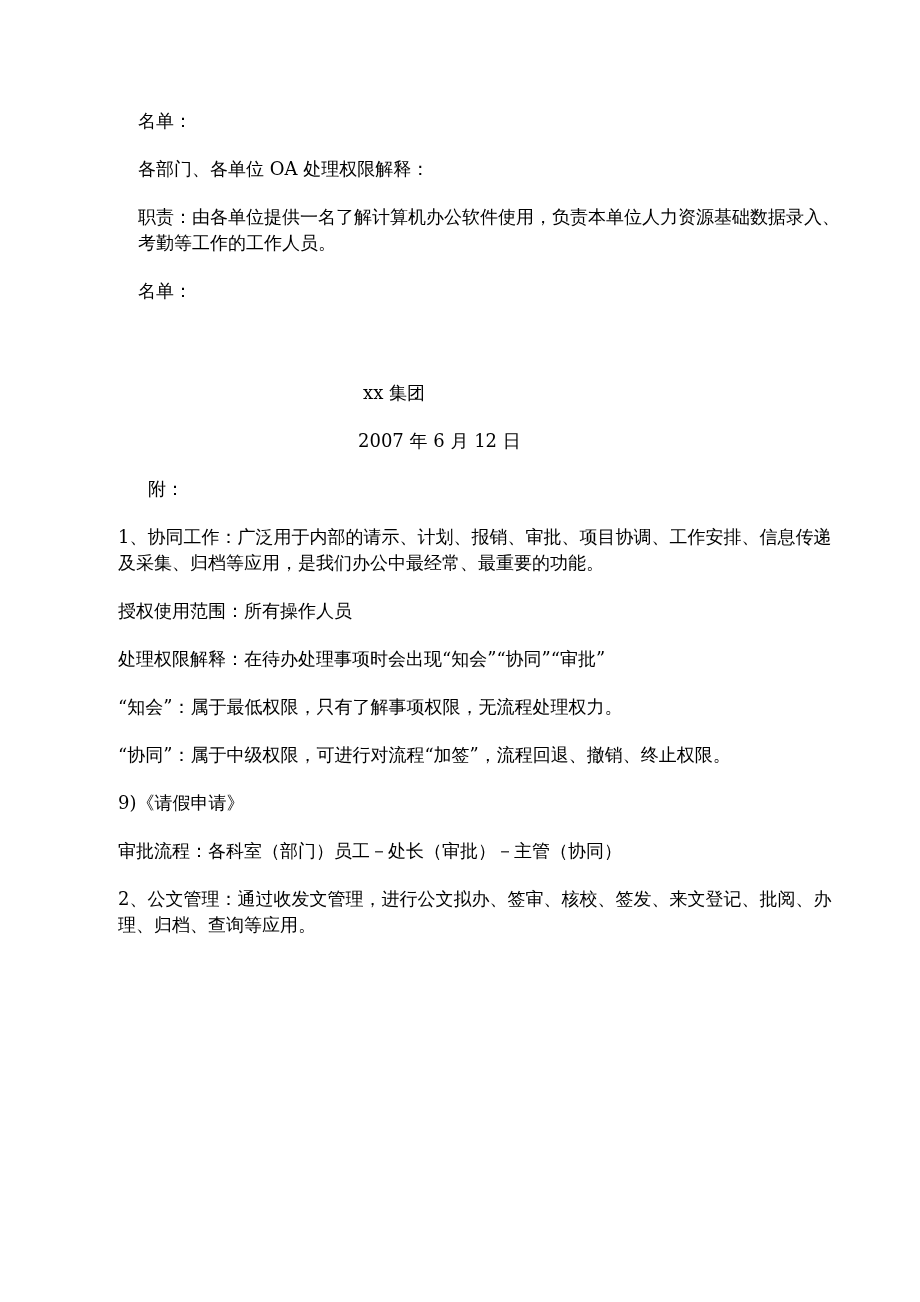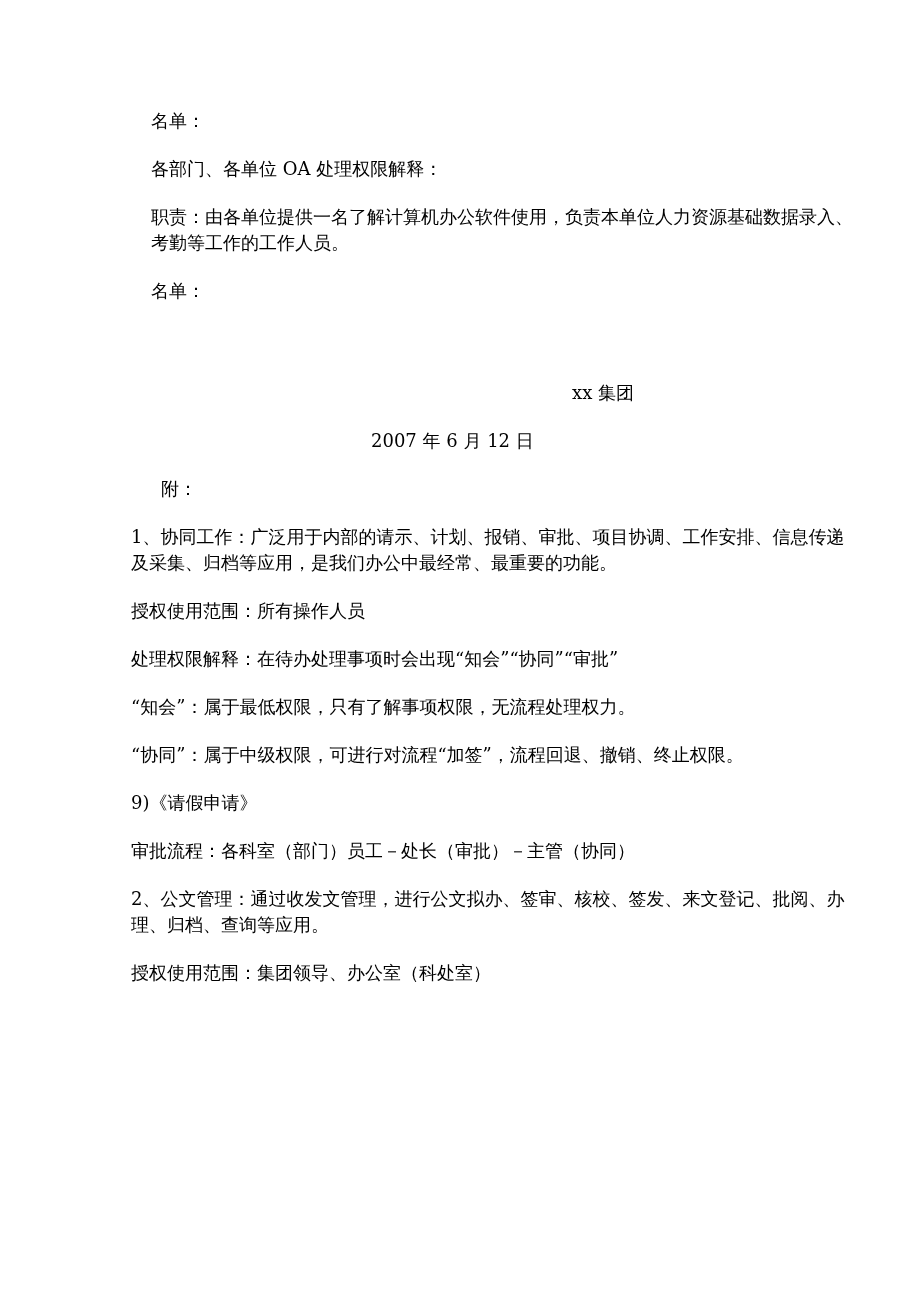--- a/index.html
+++ b/index.html
@@ -9,27 +9,27 @@
     width: 920px;
     height: 1302px;
     background: #ffffff;
     overflow: hidden;
     font-family: "DejaVu Serif", "Liberation Serif", serif;
     color: #000000;
     font-size: 18px;
     padding: 108px 90px 0 118px;
   }
   .page p {
-    margin: 0 0 22px 13px;
+    margin: 0 0 22px 0;
     line-height: 26px;
     white-space: pre;        
     font-weight: normal;
   }
   .indent-a  { padding-left: 20px; }   
-  .sig-line  { padding-left: 245px; text-align: center; }  
+  .sig-line  { padding-left: 245px; }  
   .date-line { padding-left: 240px; }  
   .attach    { padding-left: 30px; }   
   .heading   { padding-left: 12px; }   
   .h-num     { display: inline-block; width: 57px; } 
   .spacer    { height: 54px; }         
 </style>
 </head>
 <body>
 
 <div class="page">
@@ -65,15 +65,14 @@
 
 
 
   <p>9)《请假申请》</p>
 
   <p>审批流程：各科室（部门）员工－处长（审批）－主管（协同）</p>
 
   <p>2、公文管理：通过收发文管理，进行公文拟办、签审、核校、签发、来文登记、批阅、办
 理、归档、查询等应用。</p>
 
-  <p>授权使用范围：集团领导、办公室（科处室）</p>
 
 </div>
 
 </body></html>

